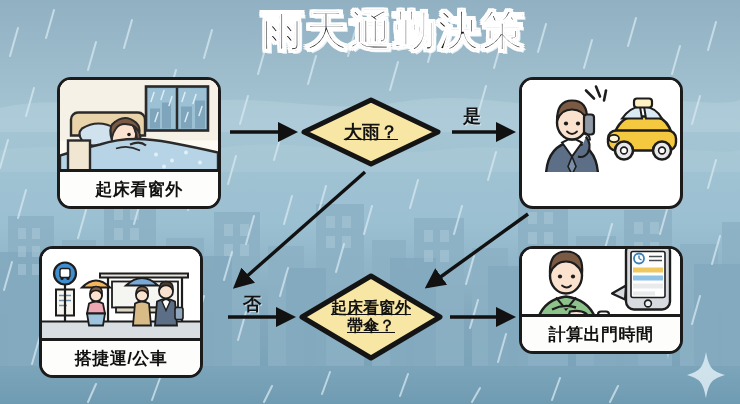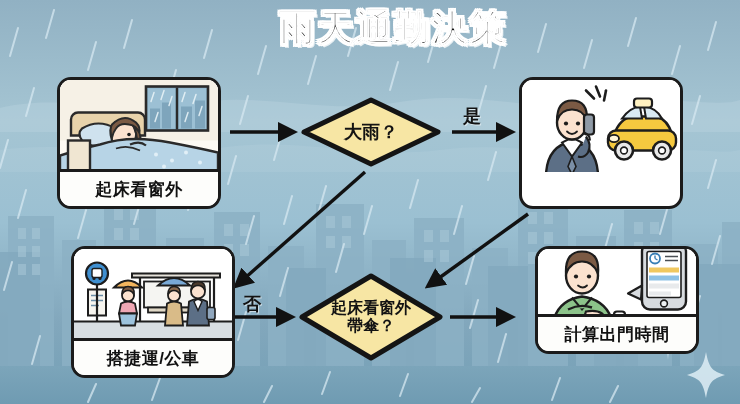--- a/index.html
+++ b/index.html
@@ -27,43 +27,44 @@
   .card .cap{
     position:absolute;left:0;right:0;bottom:0;height:34px;
     border-top:3px solid #1b1b1b;
     background:#fdfdfb;
     display:flex;align-items:center;justify-content:center;
     font-weight:bold;font-size:17px;color:#111;letter-spacing:.5px;
     line-height:1;
   }
   #card-wake{left:57px;  top:77px;  width:164px;height:132px;}
   #card-taxi{left:519px; top:77px;  width:164px;height:132px;}
-  #card-transit{left:71px; top:246px; width:164px;height:132px;}
-  #card-time{left:519px; top:246px; width:164px;height:108px;margin-left:16px;}
+  #card-transit{left:39px; top:246px; width:164px;height:132px;}
+  #card-time{left:519px; top:246px; width:164px;height:108px;}
 
   
   #title{
     position:absolute;left:0;right:0;top:8px;text-align:center;
-    font-size:36px;font-weight:bold;color:#121212;
+    font-size:42px;font-weight:bold;color:#121212;
     letter-spacing:2px;line-height:1.1;
     -webkit-text-stroke:1px #ffffff;
     text-shadow:
        2px 0 0 #fff, -2px 0 0 #fff, 0 2px 0 #fff, 0 -2px 0 #fff,
        2px 2px 0 #fff, -2px 2px 0 #fff, 2px -2px 0 #fff, -2px -2px 0 #fff,
        3px 3px 0 rgba(255,255,255,.8);
     margin-left: 47px;
   }
   
   .diamond{position:absolute;}
   .diamond svg{position:absolute;left:0;top:0;}
   .diamond .dtext{
     position:absolute;left:0;top:0;width:100%;height:100%;
     display:flex;flex-direction:column;align-items:center;justify-content:center;
     font-weight:bold;color:#131313;line-height:1.12;text-align:center;
     pointer-events:none;
+    text-decoration:underline;
   }
   #diamond-rain{left:300px;top:96px;width:142px;height:72px;}
   #diamond-rain .dtext{font-size:18px;}
   #diamond-umbrella{left:298px;top:272px;width:146px;height:90px;}
   #diamond-umbrella .dtext{font-size:16px;}
 
   
   .edge-label{
     position:absolute;font-weight:bold;color:#131313;font-size:18px;
     text-shadow:1px 1px 0 rgba(255,255,255,.55);

